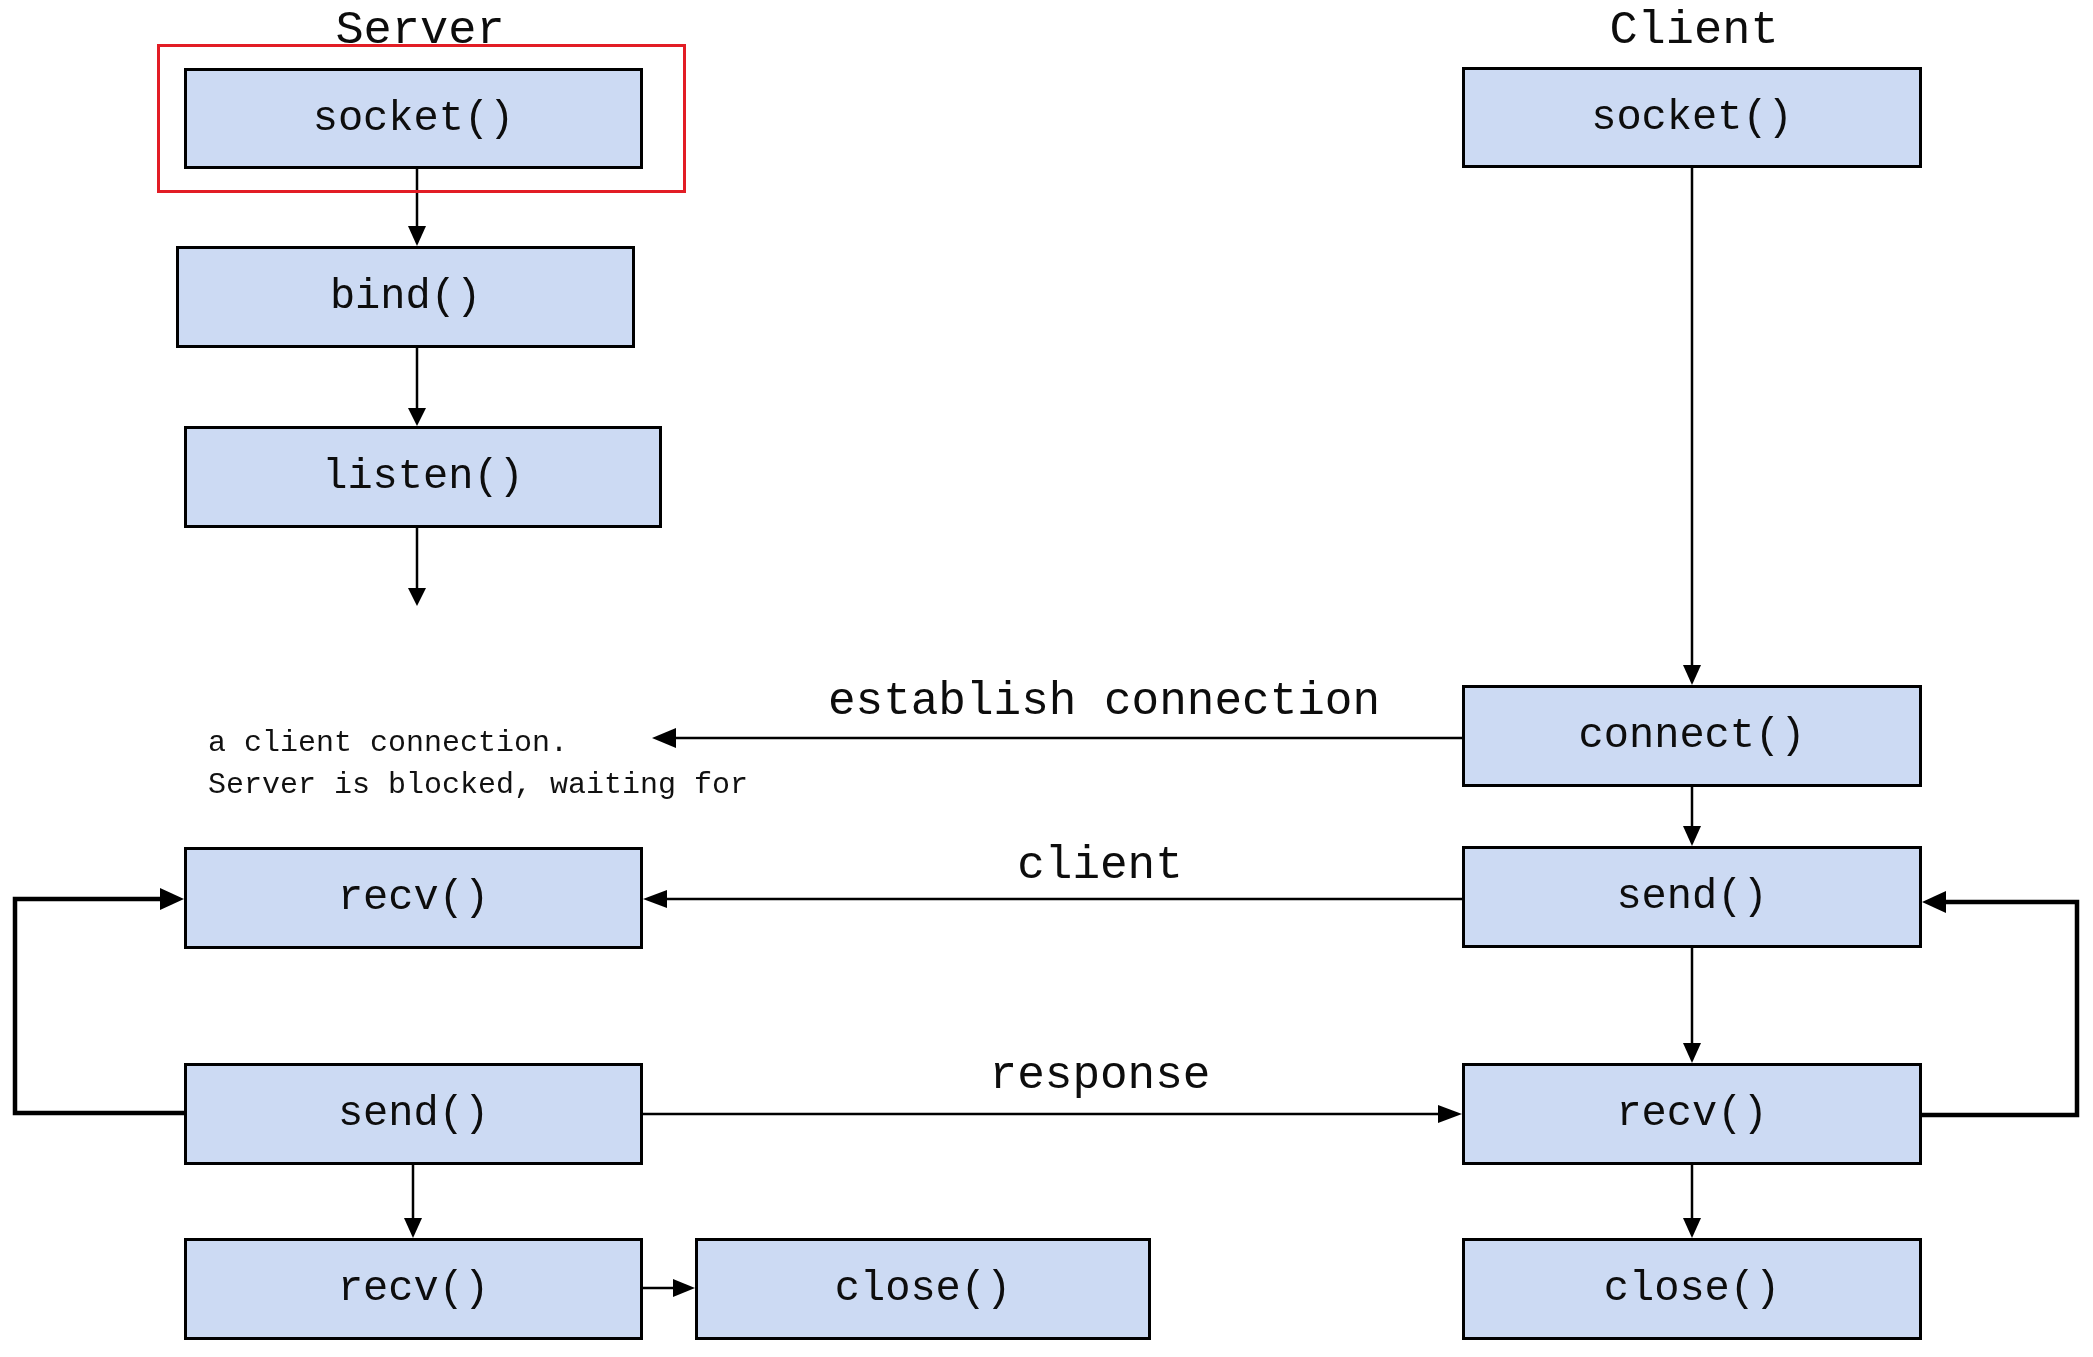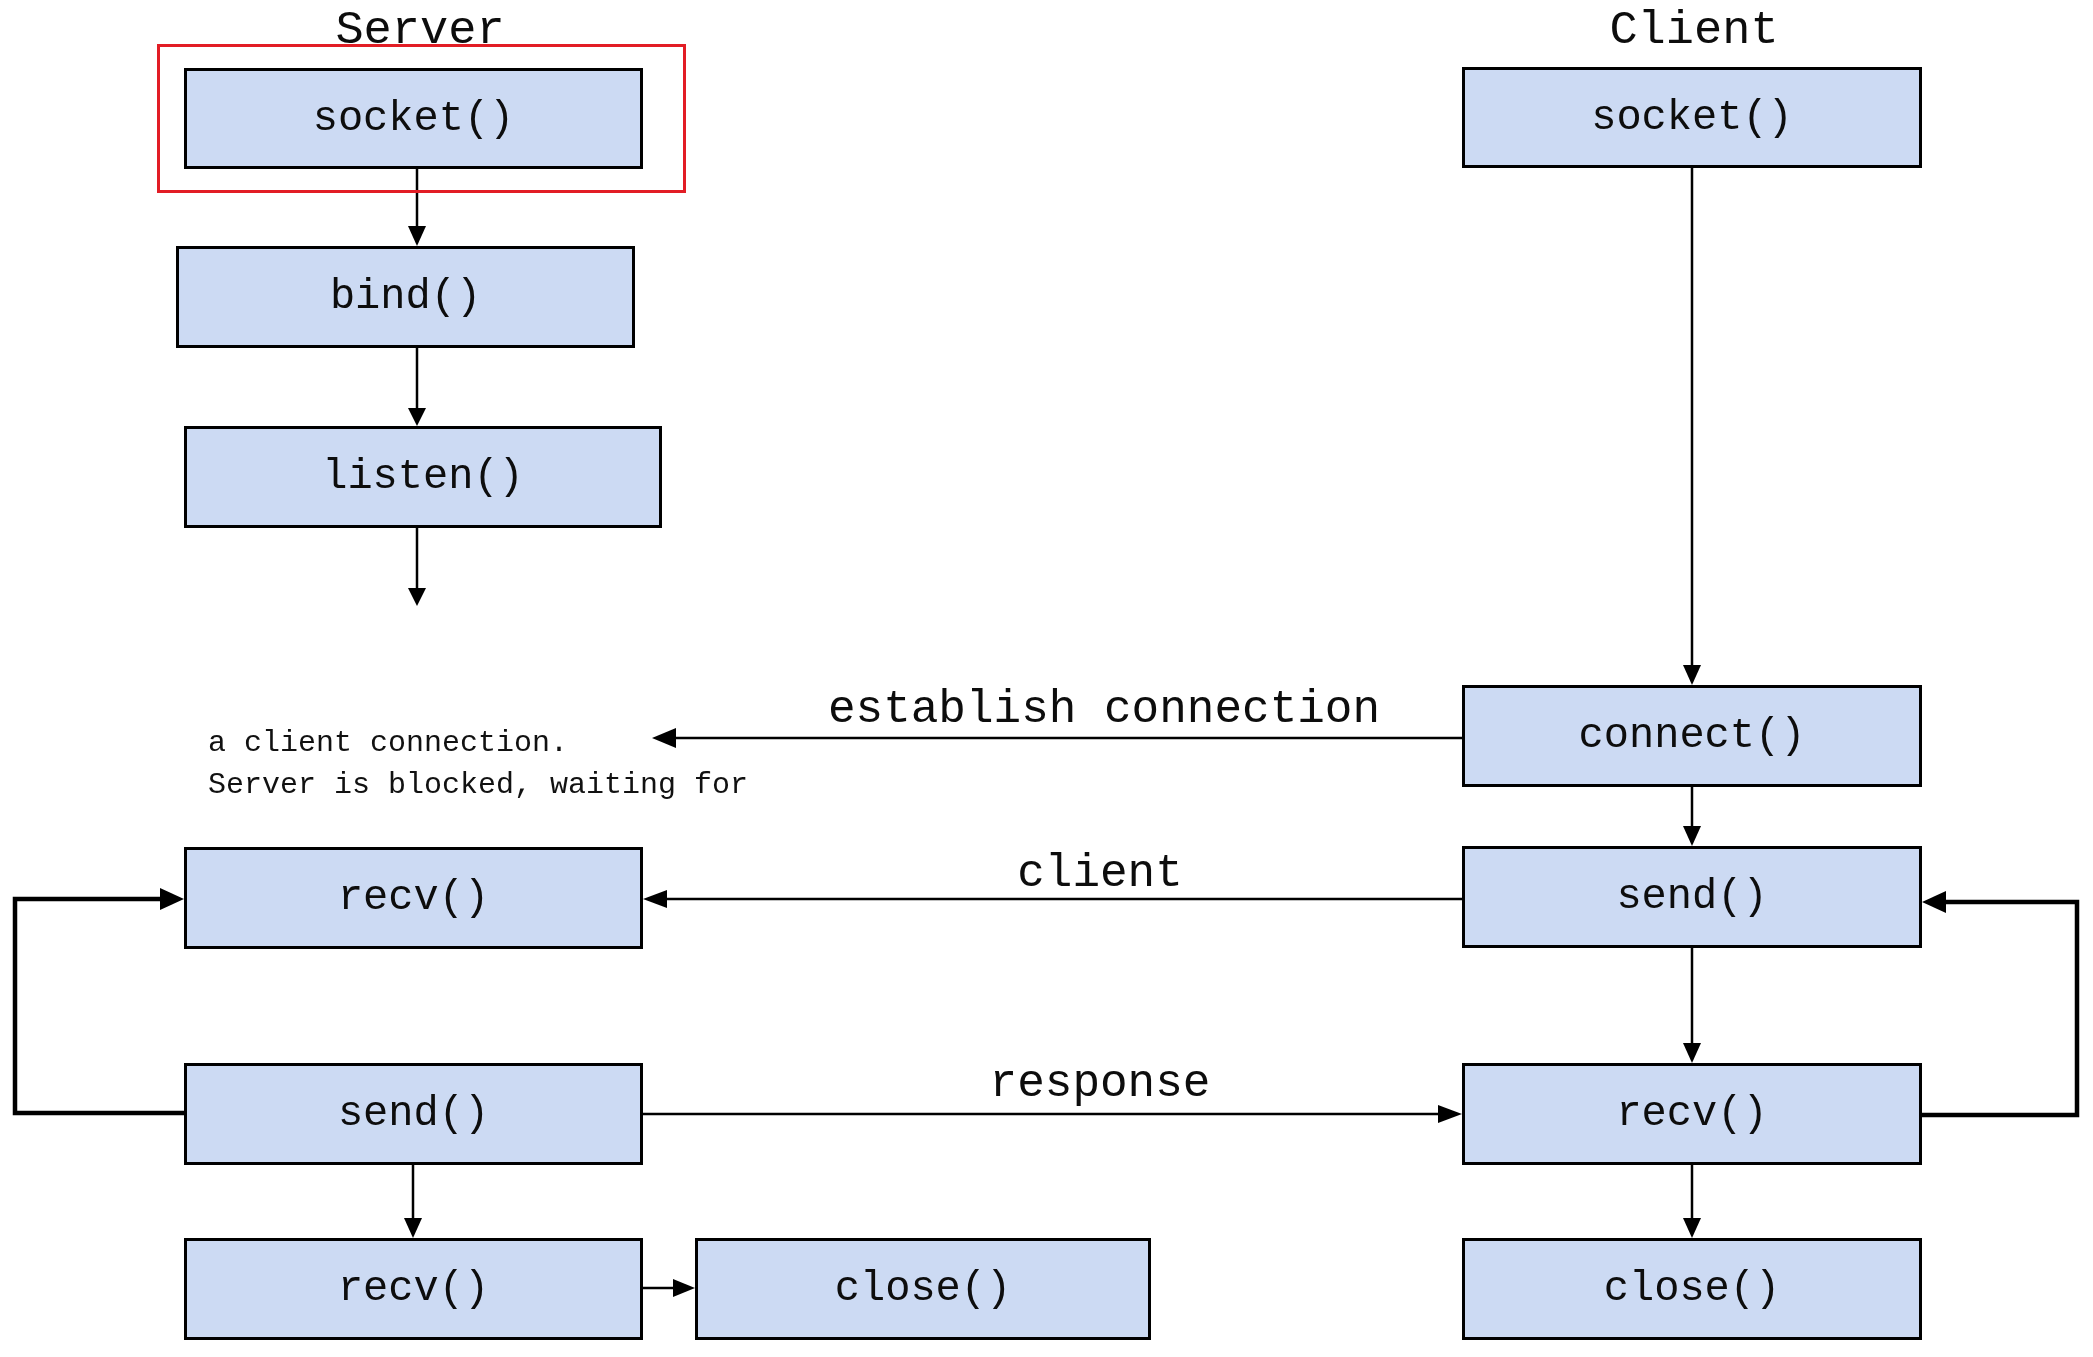--- a/index.html
+++ b/index.html
@@ -15,21 +15,20 @@
     display:flex;align-items:center;justify-content:center;
     font-size:42px;color:#0d0d0d;white-space:nowrap;
   }
   .col-title{
     position:absolute;font-size:47px;color:#0d0d0d;text-align:center;white-space:nowrap;
     transform:translateX(-50%);
   }
   .flow-label{
     position:absolute;font-size:46px;color:#0d0d0d;text-align:center;white-space:nowrap;
     transform:translateX(-50%);
-    margin-top:8px;
   }
   .hl-rect{
     position:absolute;box-sizing:border-box;
     border:3px solid var(--highlight,#e21d25);background:transparent;
   }
   .note{
     position:absolute;font-size:30px;line-height:42px;color:#111;
   }
   .wire{stroke:var(--arrow,#000);fill:none;}
   .thin{stroke-width:2.5px;}

